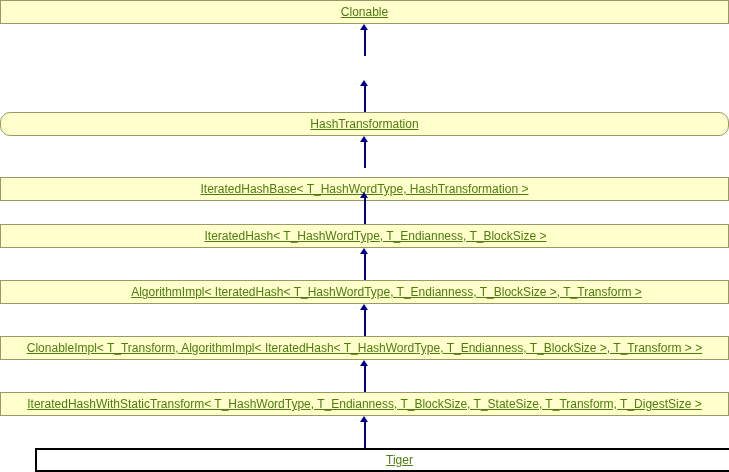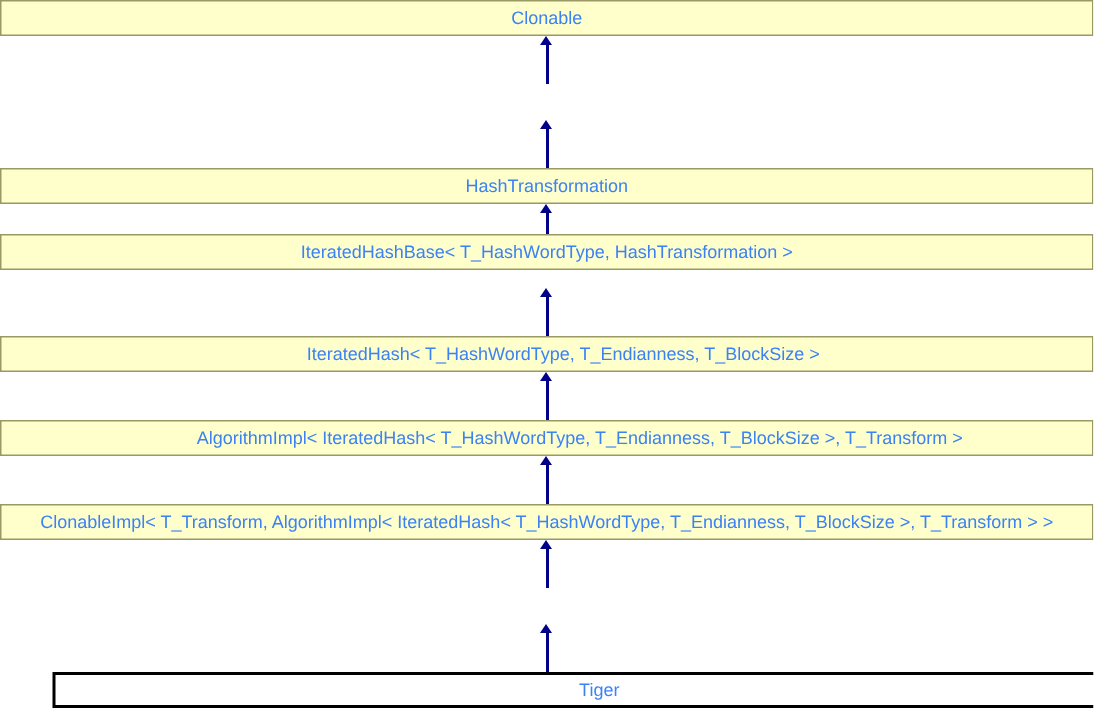--- a/index.html
+++ b/index.html
@@ -21,23 +21,24 @@
     width: 729px;
     height: 24px;
     box-sizing: border-box;
     background: var(--node-fill, #FFFFCC);
     border: 1px solid var(--node-border, #999966);
     display: flex;
     align-items: center;
     justify-content: center;
     font-size: 12px;
     line-height: 1;
-    color: #3b82f6;
+    color: #4d7c0f;
     white-space: nowrap;
     cursor: pointer;
+    text-decoration: underline;
   }
   .node.current {
     background: var(--current-fill, #ffffff);
     border: 2px solid var(--current-border, #000000);
     cursor: default;
     margin-left: 35px;
   }
   .connector {
     position: absolute;
     left: 360px;
@@ -58,22 +59,22 @@
     position: absolute;
     top: 5px;
     left: 3.5px;
     width: 2px;
     height: 27px;
     background: var(--arrow, #00008B);
   }
   
   .n0 { top: 0; }    .c0 { top: 24px; }
   .n1 { top: 56px; } .c1 { top: 80px; }
-  .n2 { top: 112px; }.c2 { top: 136px; }
-  .n3 { top: 156px; }.c3 { top: 192px; }
+  .n2 { top: 112px; border-radius: 10px; }.c2 { top: 136px; }
+  .n3 { top: 177px; }.c3 { top: 192px; }
   .n4 { top: 224px; padding-left: 22px; }.c4 { top: 248px; }
   .n5 { top: 280px; padding-left: 44px; }.c5 { top: 304px; }
   .n6 { top: 336px; text-align: right; }.c6 { top: 360px; }
   .n7 { top: 392px; }.c7 { top: 416px; }
   .n8 { top: 448px; }
 </style>
 </head>
 <body>
 
 <div id="diagram" style="--bg: #FFFFFF; --node-fill: #FFFFCC; --node-border: #999966; --arrow: #00008B; --current-fill: #FFFFFF; --current-border: #000000;">
@@ -119,20 +120,21 @@
     <div class="line"></div>
   </div>
 
   <div class="node n6">ClonableImpl&lt; T_Transform, AlgorithmImpl&lt; IteratedHash&lt; T_HashWordType, T_Endianness, T_BlockSize &gt;, T_Transform &gt; &gt;</div>
 
   <div class="connector c6">
     <div class="arrowhead"></div>
     <div class="line"></div>
   </div>
 
+  <div class="node n7">IteratedHashWithStaticTransform&lt; T_HashWordType, T_Endianness, T_BlockSize, T_StateSize, T_Transform, T_DigestSize &gt;</div>
 
   <div class="connector c7">
     <div class="arrowhead"></div>
     <div class="line"></div>
   </div>
 
   <div class="node current n8">Tiger</div>
 
 </div>
 

